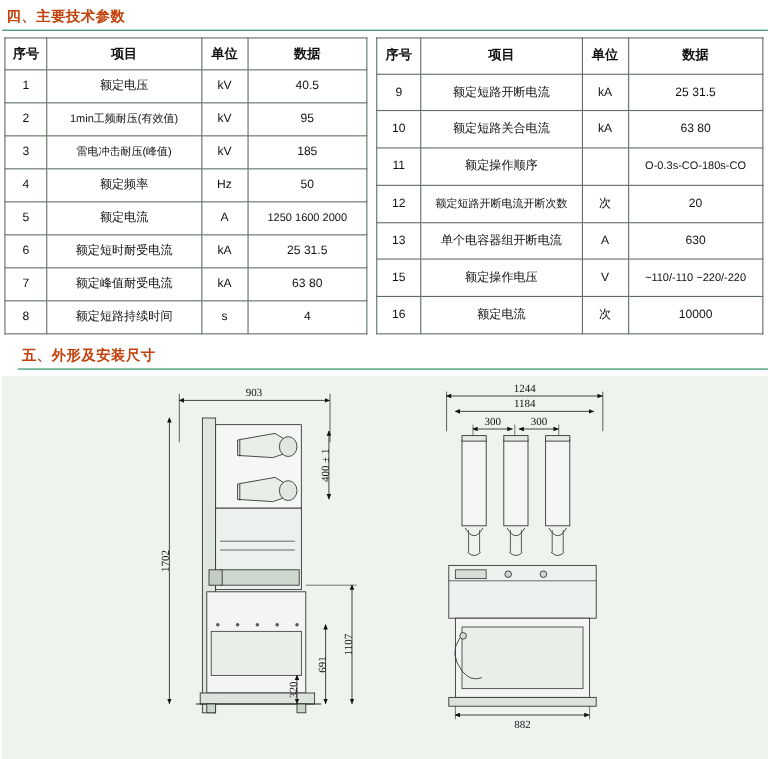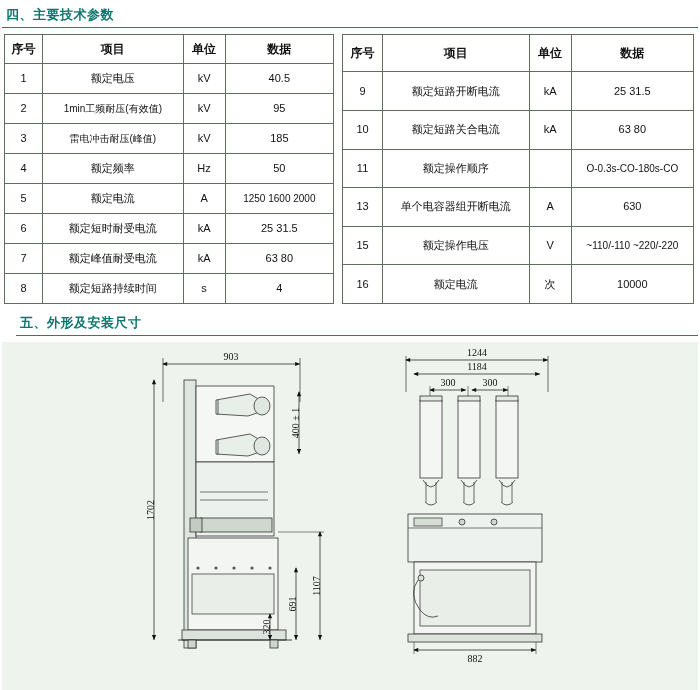--- a/index.html
+++ b/index.html
@@ -16,21 +16,21 @@
     overflow: hidden;
   }
   .page {
     width: 700px;
     height: 690px;
     position: relative;
   }
 
   
   .section-head {
-    color: #0f766e;
+    color: #c2410c;
     font-size: 13px;
     font-weight: bold;
     padding: 6px 6px 3px 6px;
     letter-spacing: 0.5px;
   }
   .section-rule {
     height: 1px;
     background: #1a8a5a;
     margin: 0 2px 6px 2px;
   }
@@ -197,20 +197,26 @@
           <td>kA</td>
           <td>63  80</td>
         </tr>
         <tr>
           <td>11</td>
           <td class="item">额定操作顺序</td>
           <td></td>
           <td class="small">O-0.3s-CO-180s-CO</td>
         </tr>
         <tr>
+          <td>12</td>
+          <td class="item small">额定短路开断电流开断次数</td>
+          <td>次</td>
+          <td>20</td>
+        </tr>
+        <tr>
           <td>13</td>
           <td class="item">单个电容器组开断电流</td>
           <td>A</td>
           <td>630</td>
         </tr>
         <tr>
           <td>15</td>
           <td class="item">额定操作电压</td>
           <td>V</td>
           <td class="small">~110/-110 ~220/-220</td>

